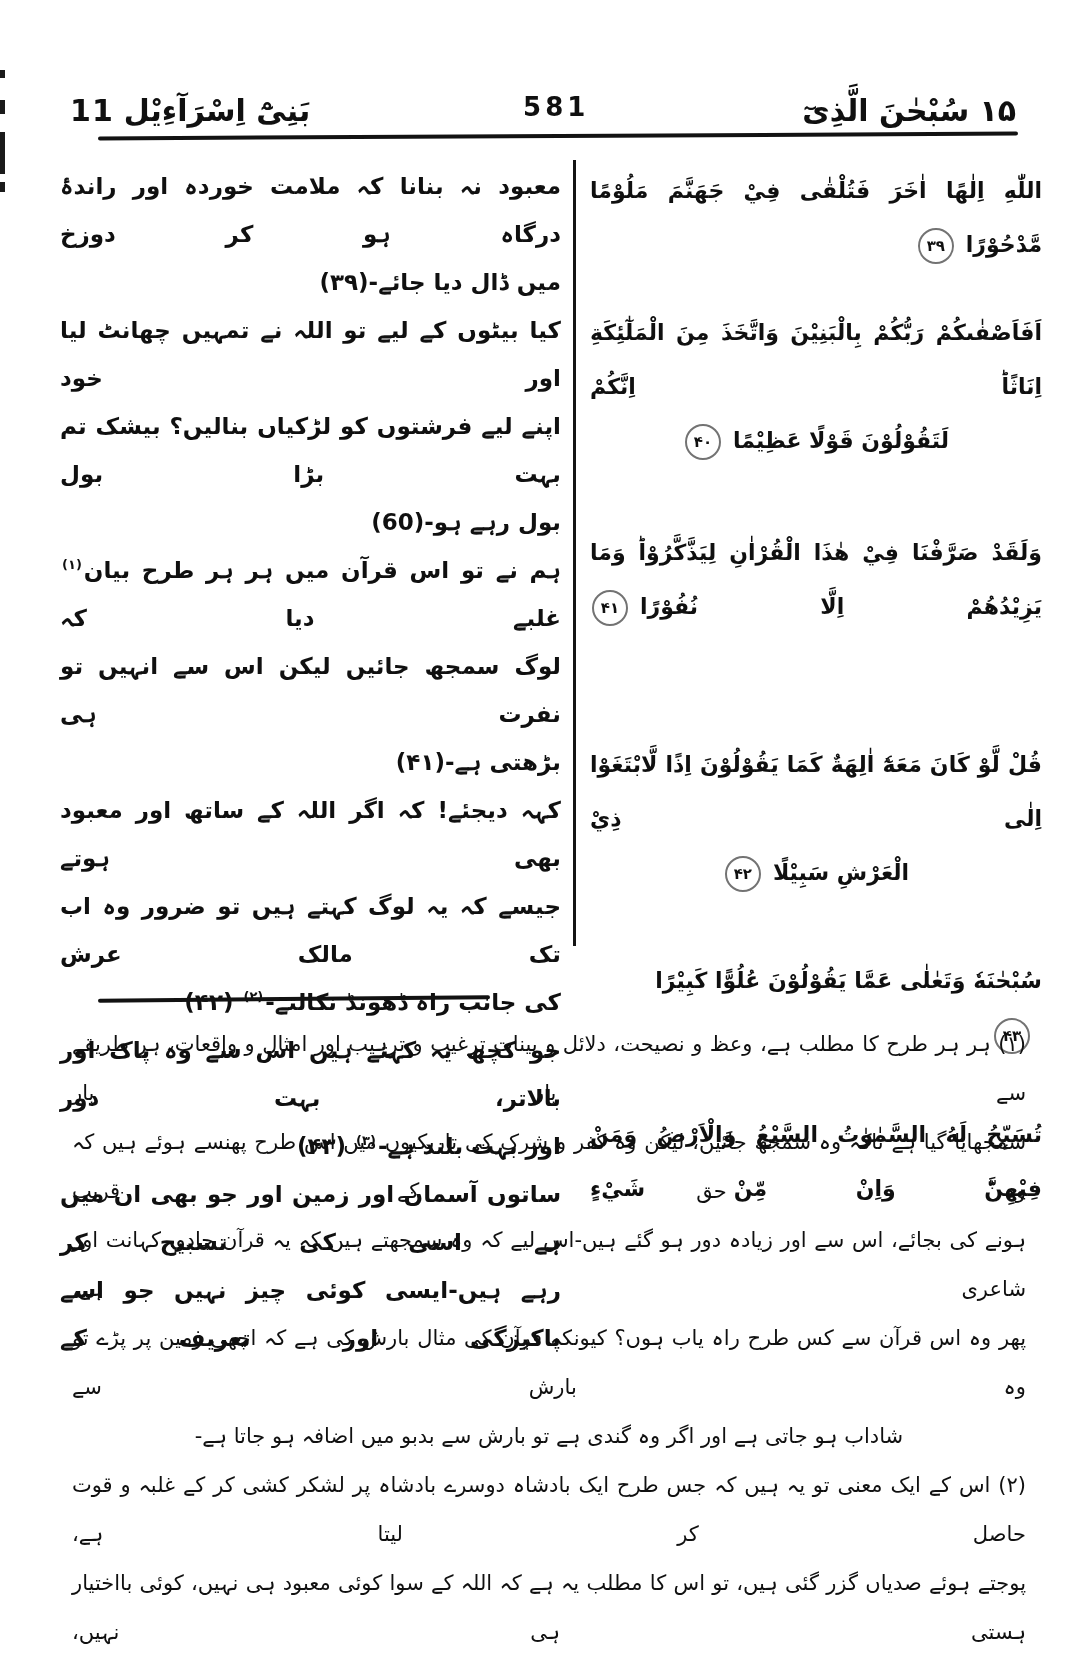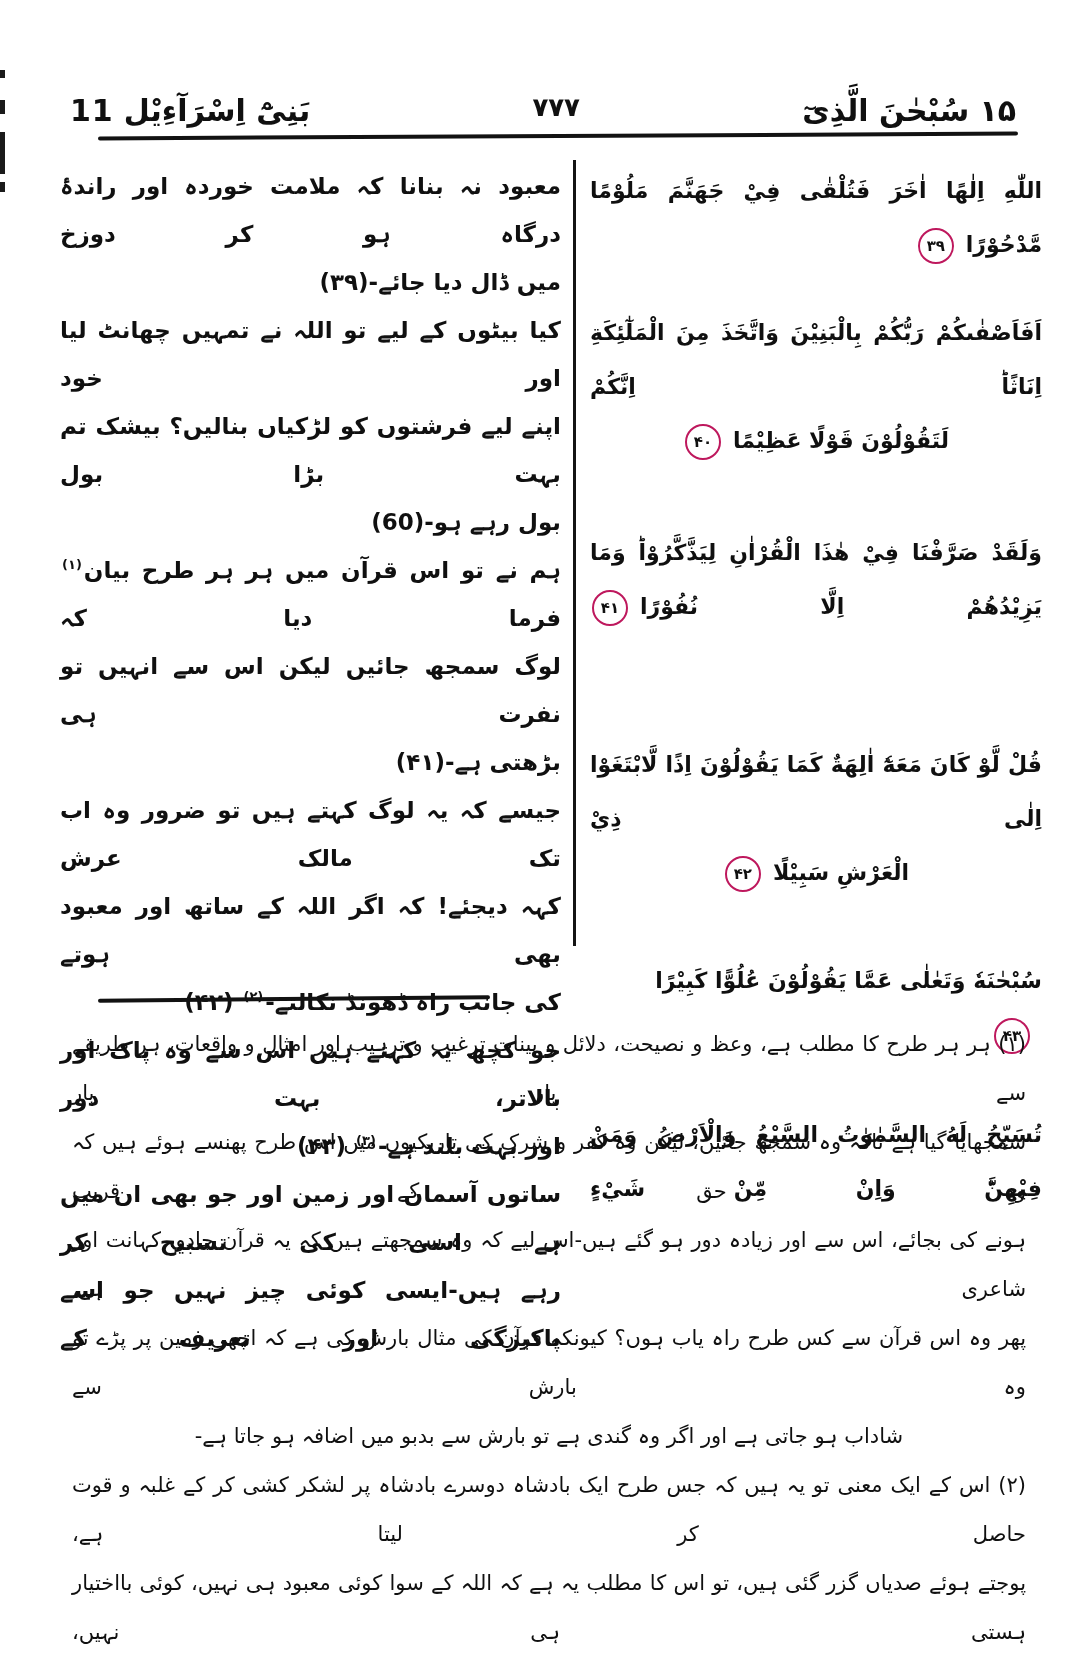--- a/index.html
+++ b/index.html
@@ -34,21 +34,21 @@
   .verse-block:nth-child(2){margin-bottom:58px;}
   .verse-block:nth-child(3){margin-bottom:104px;}
   .verse-block:nth-child(4){margin-bottom:54px;}
   .verse-block:nth-child(5){margin-bottom:46px;}
   .averse-line{white-space:normal;}
   .averse-line.al-justify{text-align:justify;text-align-last:justify;}
   .averse-line.al-center{text-align:center;text-align-last:center;}
   .averse-line.al-right{text-align:right;text-align-last:right;padding-left:28px;}
   .vnum{
     display:inline-flex;justify-content:center;align-items:center;
-    width:32px;height:32px;border:2px solid #be185d;border-radius:50%;
+    width:32px;height:32px;border:2px solid #737373;border-radius:50%;
     font-size:15px;line-height:1;vertical-align:middle;margin-right:12px;margin-left:2px;
     font-weight:bold;
   }
 
   .uline{font-size:23px;font-weight:bold;line-height:48px;text-align:right;}
   .uline.full{text-align:justify;text-align-last:justify;}
   sup.fnref{font-size:13px;font-weight:bold;vertical-align:super;line-height:0;margin:0 2px;}
 
   
   .fn-sep{
@@ -75,21 +75,21 @@
   <span class="edge-mark m1"></span>
   <span class="edge-mark m2"></span>
   <span class="edge-mark m3"></span>
   <span class="edge-mark m4"></span>
 
   <header class="header">
     <div class="h-right">
       <span>۱۵</span>
       <span>سُبْحٰنَ الَّذِیٓ</span>
     </div>
-    <div class="h-center">۷۷۷</div>
+    <div class="h-center">581</div>
     <div class="h-left">
       <span>بَنِیْٓ اِسْرَآءِیْل</span>
       <span>11</span>
     </div>
   </header>
 
   <div class="header-rule"></div>
 
   <main class="main">
     <section class="arabic-col">
@@ -114,25 +114,25 @@
           <div class="averse-line al-justify"><span>تُسَبِّحُ لَهُ السَّمٰوٰتُ السَّبْعُ وَالْاَرْضُ وَمَنْ فِيْهِنَّؕ وَاِنْ مِّنْ شَيْءٍ</span></div>
         </div>
       </section>
     <div class="col-divider"></div>
     <section class="urdu-col">
         <div class="uline full"><span>معبود نہ بنانا کہ ملامت خوردہ اور راندۂ درگاہ ہو کر دوزخ</span></div>
         <div class="uline"><span>میں ڈال دیا جائے-(۳۹)</span></div>
         <div class="uline full"><span>کیا بیٹوں کے لیے تو اللہ نے تمہیں چھانٹ لیا اور خود</span></div>
         <div class="uline full"><span>اپنے لیے فرشتوں کو لڑکیاں بنالیں؟ بیشک تم بہت بڑا بول</span></div>
         <div class="uline"><span>بول رہے ہو-(60)</span></div>
-        <div class="uline full"><span>ہم نے تو اس قرآن میں ہر ہر طرح بیان</span><sup class="fnref">(۱)</sup><span> فرما دیا کہ</span></div>
+        <div class="uline full"><span>ہم نے تو اس قرآن میں ہر ہر طرح بیان</span><sup class="fnref">(۱)</sup><span> غلبے دیا کہ</span></div>
         <div class="uline full"><span>لوگ سمجھ جائیں لیکن اس سے انہیں تو نفرت ہی</span></div>
         <div class="uline"><span>بڑھتی ہے-(۴۱)</span></div>
+        <div class="uline full"><span>کہہ دیجئے! کہ اگر اللہ کے ساتھ اور معبود بھی ہوتے</span></div>
         <div class="uline full"><span>جیسے کہ یہ لوگ کہتے ہیں تو ضرور وہ اب تک مالک عرش</span></div>
-        <div class="uline full"><span>کہہ دیجئے! کہ اگر اللہ کے ساتھ اور معبود بھی ہوتے</span></div>
         <div class="uline"><span>کی جانب راہ ڈھونڈ نکالتے-</span><sup class="fnref">(۲)</sup><span> (۴۲)</span></div>
         <div class="uline full"><span>جو کچھ یہ کہتے ہیں اس سے وہ پاک اور بالاتر، بہت دور</span></div>
         <div class="uline"><span>اور بہت بلند ہے-</span><sup class="fnref">(۳)</sup><span> (۴۳)</span></div>
         <div class="uline full"><span>ساتوں آسمان اور زمین اور جو بھی ان میں ہے اسی کی تسبیح کر</span></div>
         <div class="uline full"><span>رہے ہیں-ایسی کوئی چیز نہیں جو اسے پاکیزگی اور تعریف کے</span></div>
       </section>
   </main>
 
   <div class="fn-sep"></div>
   <footer class="footnotes">

